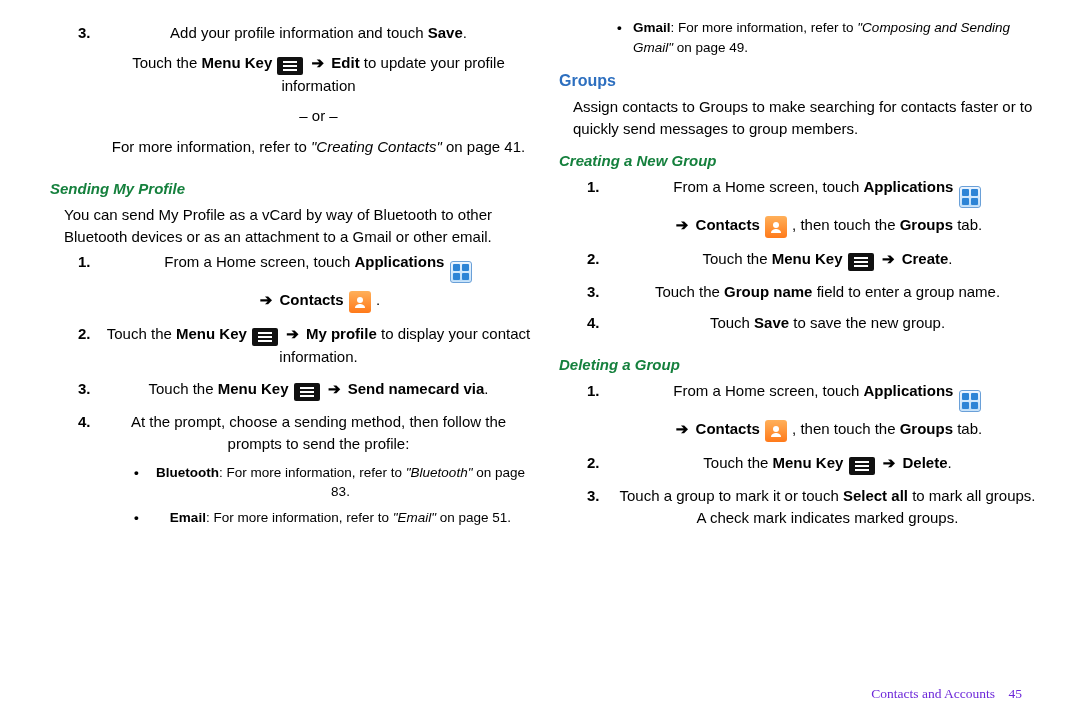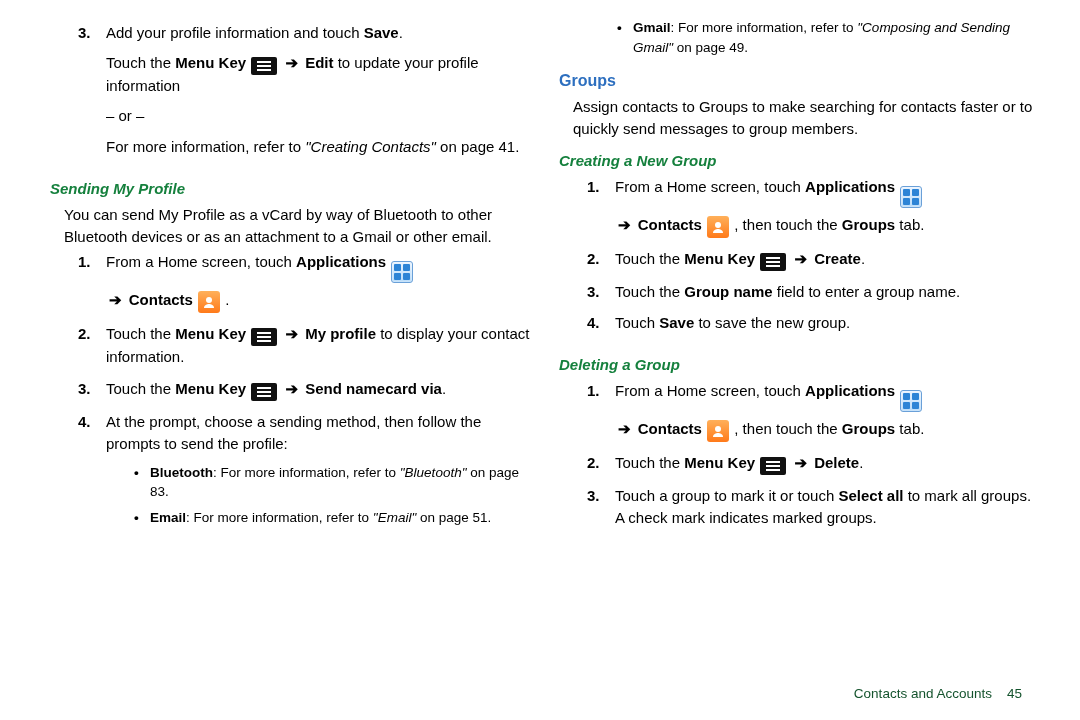--- a/index.html
+++ b/index.html
@@ -20,21 +20,22 @@
   }
   .col {
     width: 485px;
     font-size: 15px;
     line-height: 1.45;
   }
   .footer {
     text-align: right;
     padding: 6px 58px 0 16px;
     font-size: 13.5px;
-    color: #14532d;
+    color: #6d28d9;
+    font-family: Liberation Serif, serif;
   }
   .h-blue {
     color: #2d6fbf;
     font-weight: 800;
     font-size: 16px;
     margin: 6px 0 4px 0;
   }
   .h-blue-it {
     color: #15803d;
     font-weight: 800;
@@ -46,20 +47,21 @@
   ol.numlist {
     list-style: none;
     padding: 0;
     margin: 4px 0 4px 28px;
     counter-reset: item var(--start,0);
   }
   ol.numlist > li {
     position: relative;
     padding: 0 0 10px 28px;
     counter-increment: item;
+    text-align: center;
   }
   ol.numlist > li::before {
     content: counter(item) ".";
     position: absolute;
     left: 0;
     top: 0;
     font-weight: 700;
   }
   .blist {
     list-style: none;

